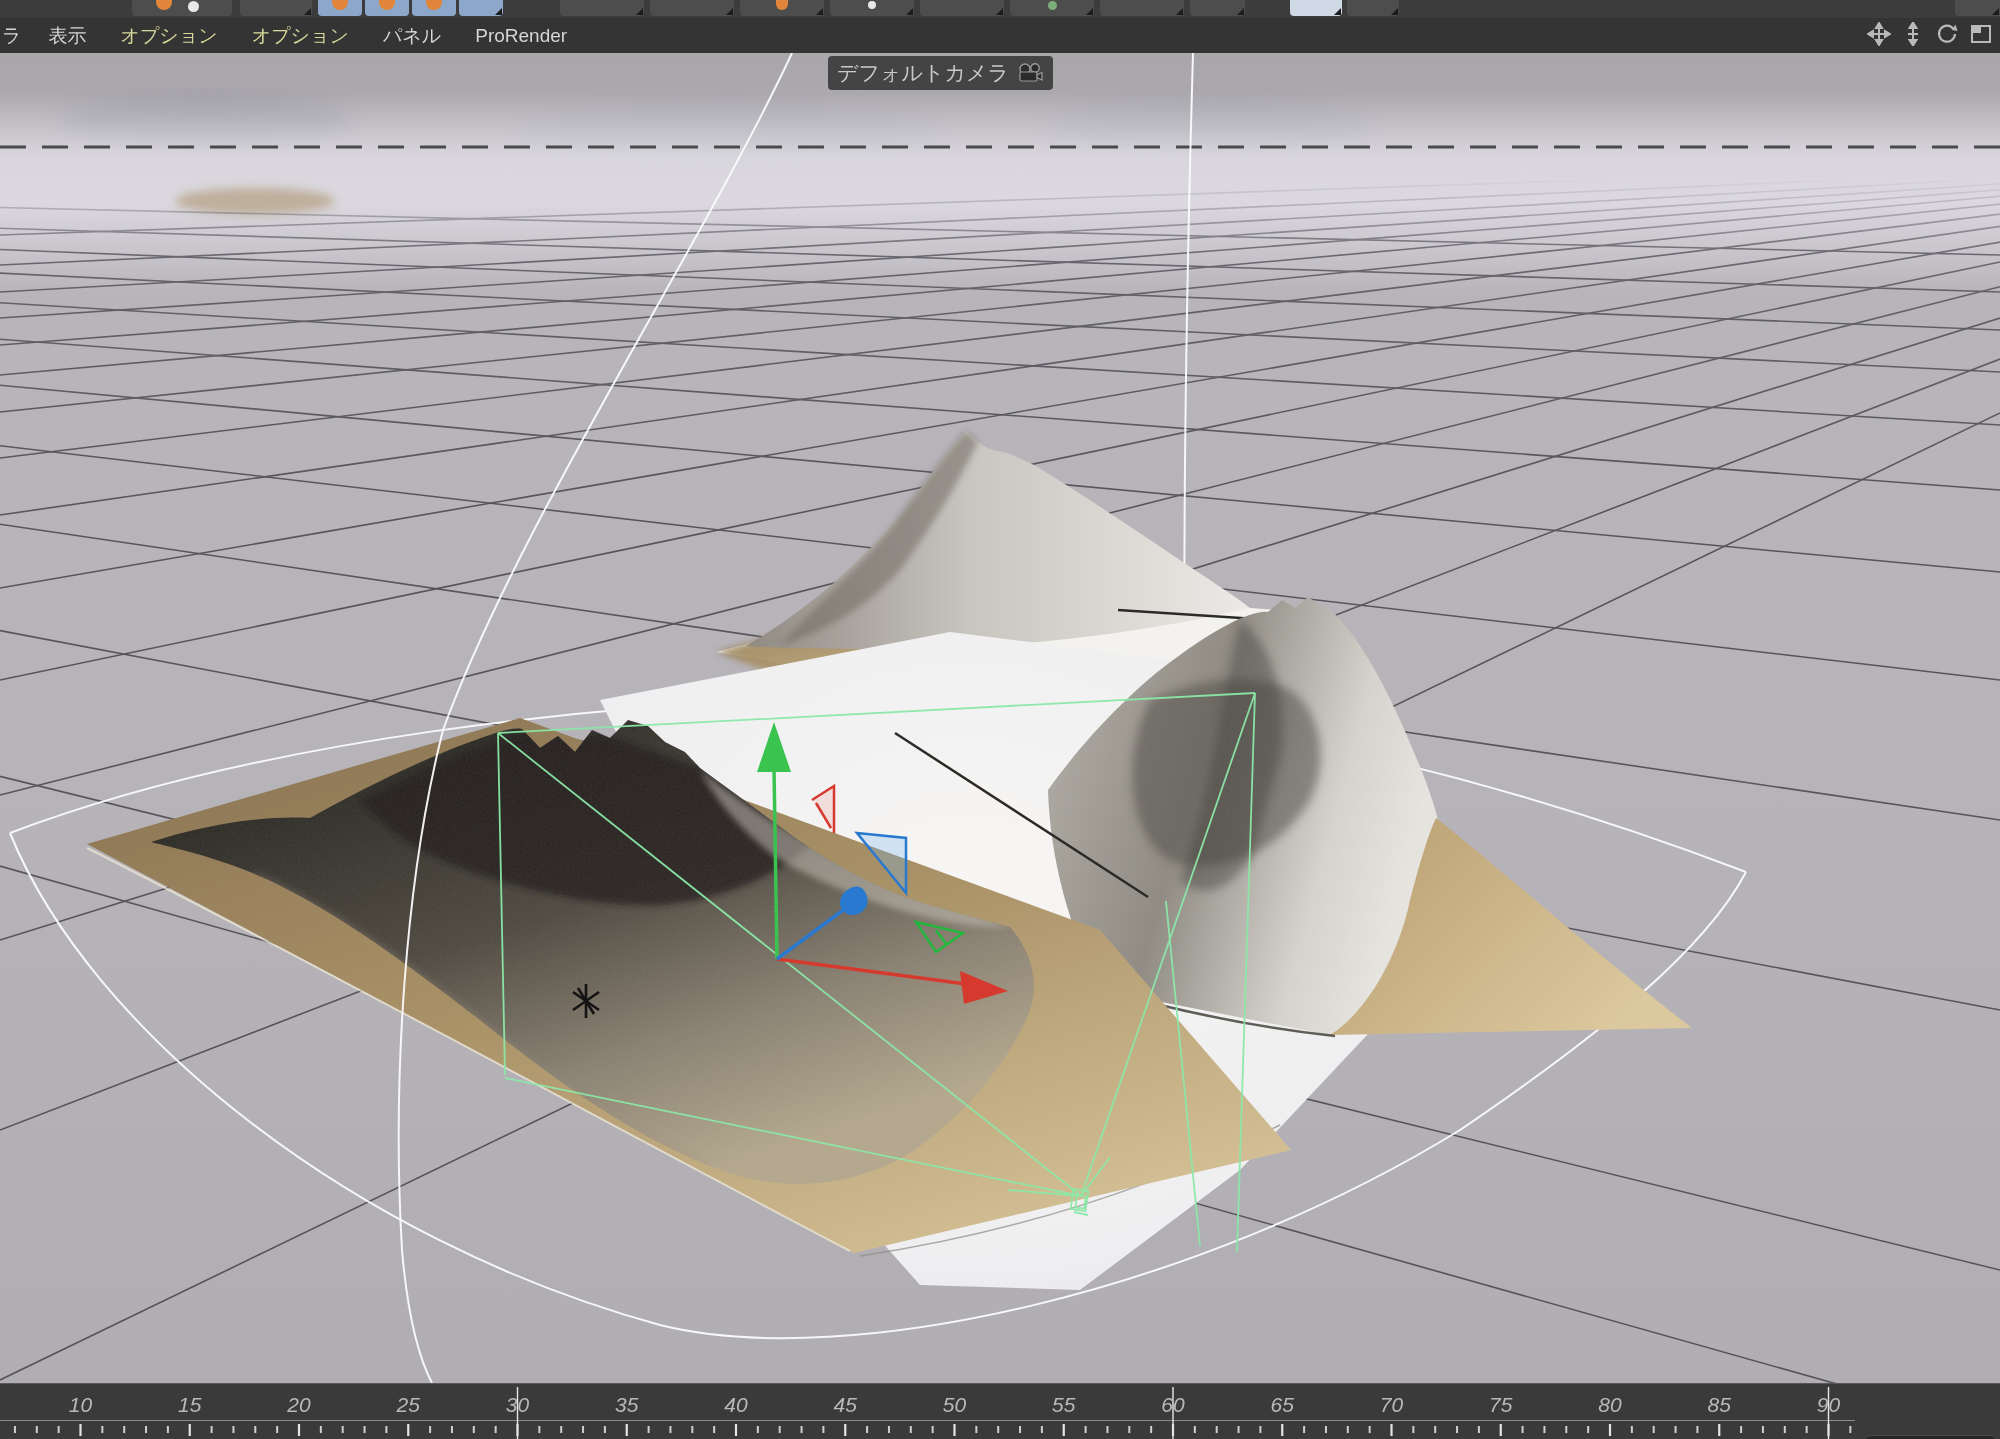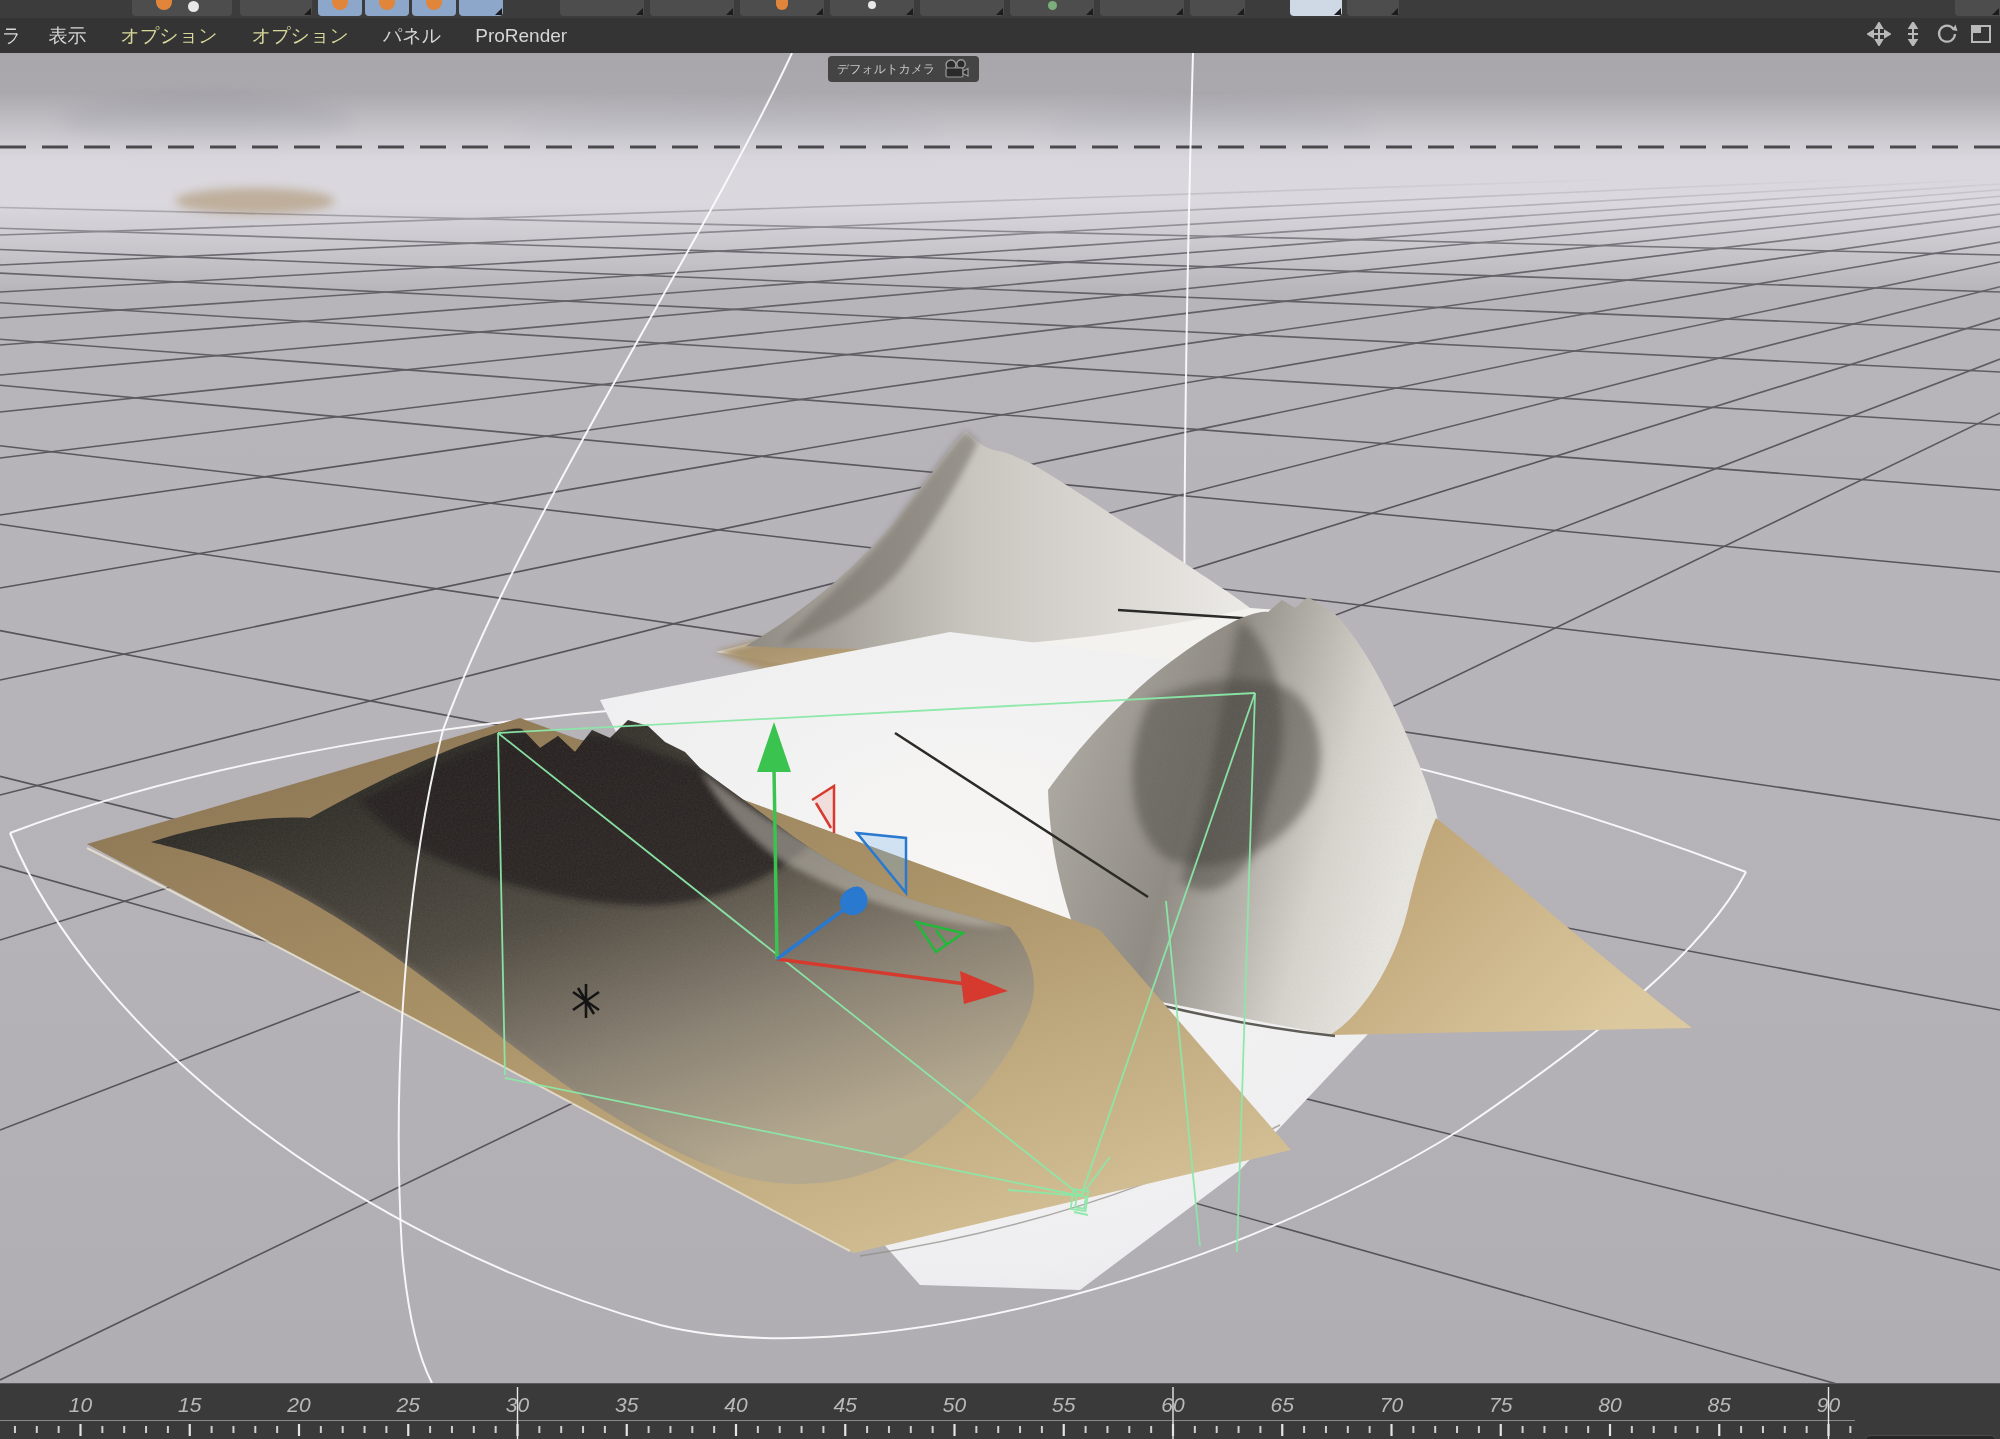--- a/index.html
+++ b/index.html
@@ -27,21 +27,21 @@
 
   
   .viewport{position:absolute;left:0;top:53px;width:2000px;height:1330px;overflow:hidden;
             background:linear-gradient(to bottom,#a8a5ab 0%,#aca9af 4%,#b7b4ba 14%,#b6b3b9 55%,#b0adb3 100%);z-index:1;}
   .haze{position:absolute;left:0;top:40px;width:2000px;height:200px;
         background:linear-gradient(to bottom,rgba(205,203,209,0) 0%,rgba(224,222,228,.85) 32%,rgba(222,220,226,.92) 55%,rgba(185,182,189,0) 100%);}
   .smudge{position:absolute;border-radius:50%;filter:blur(9px);}
   svg.layer{position:absolute;left:0;top:0;}
 
   
-  .pill{position:absolute;background:rgba(60,60,60,.92);color:#c9c9c9;font-size:12px;
+  .pill{position:absolute;background:rgba(60,60,60,.92);color:#c9c9c9;font-size:21px;
         border-radius:4px;display:flex;align-items:center;gap:7px;padding:3px 9px;z-index:7;}
   #camera-pill{left:828px;top:56px;}
 
   
   .timeline{position:absolute;left:0;top:1383px;width:2000px;height:56px;background:#3b3a3a;z-index:8;
             border-top:1px solid #58575a;font-style:italic;}
   .frame-field{position:absolute;right:3px;top:11px;width:133px;height:40px;background:#262626;
                border:1px solid #4a4a4a;border-radius:7px;box-sizing:border-box;color:#e2e2e2;
                font-size:20px;display:flex;align-items:center;padding-left:14px;margin-top:40px;}
   .stepper{position:absolute;right:8px;top:4px;display:flex;flex-direction:column;line-height:9px;

